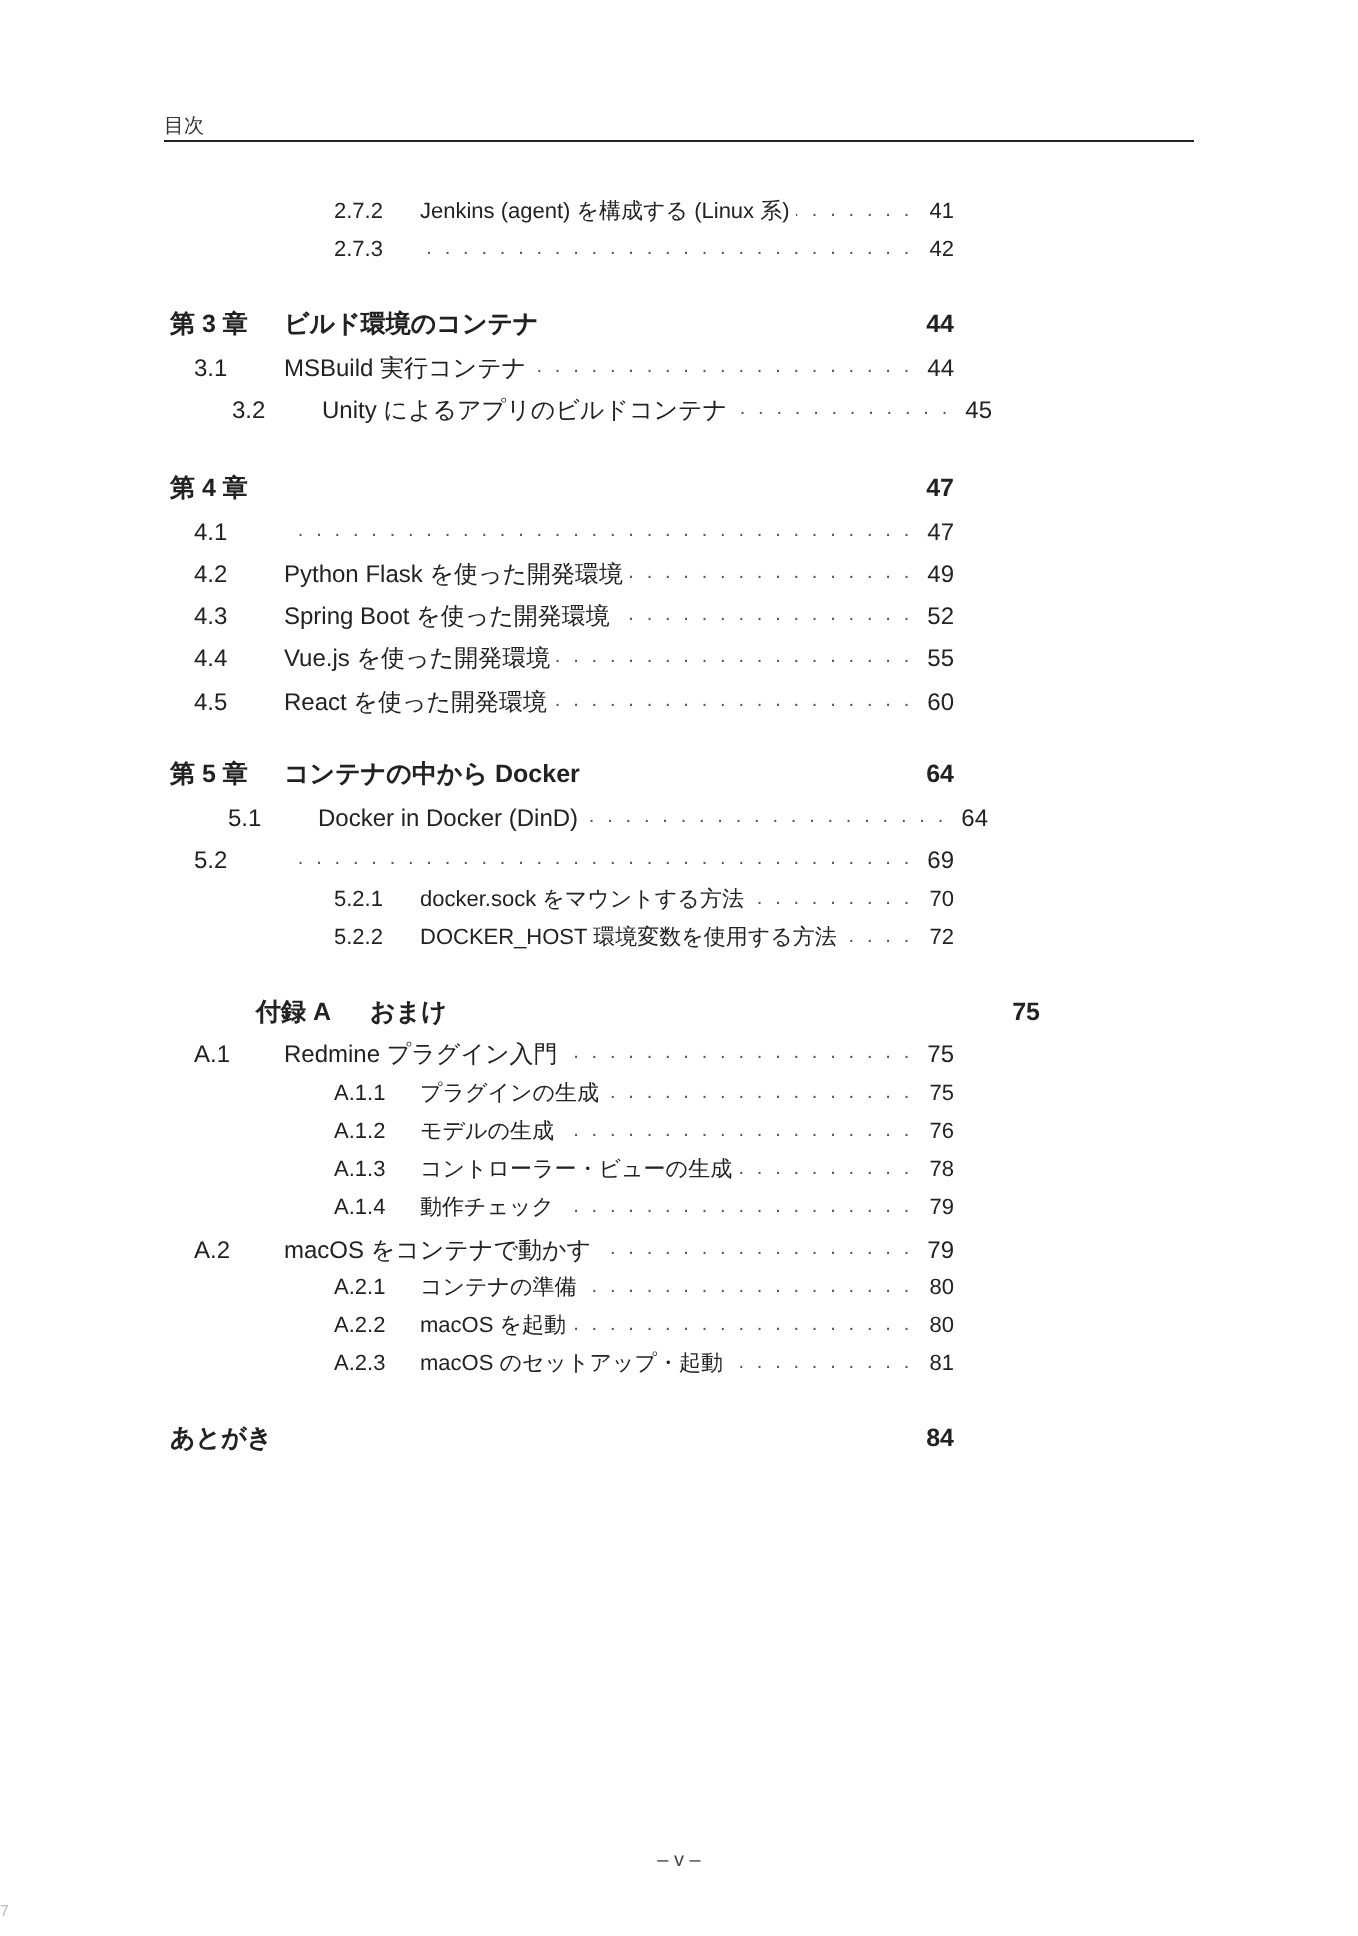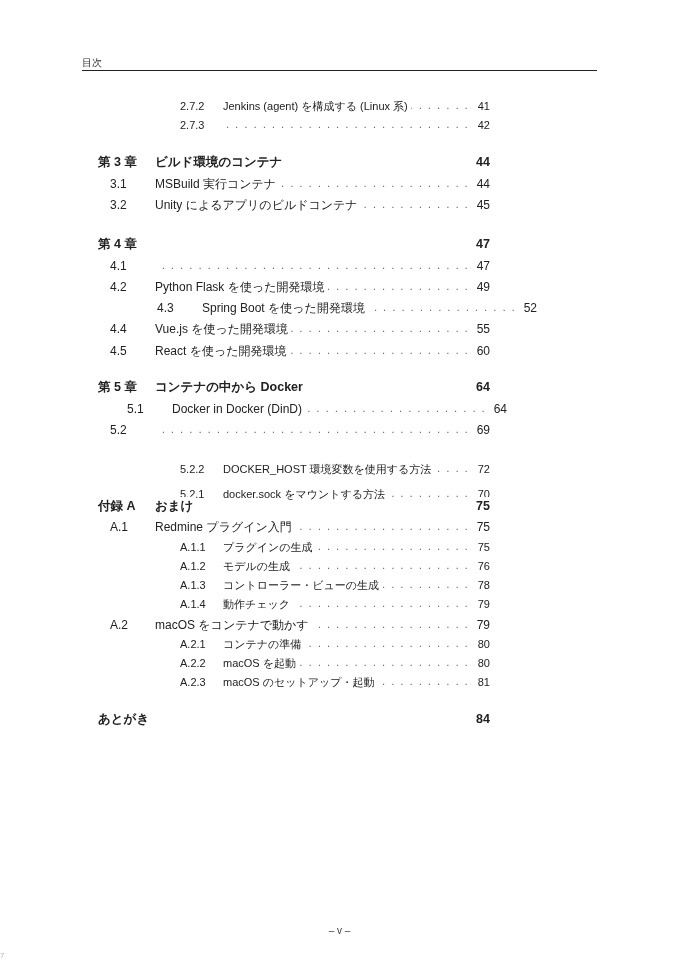--- a/index.html
+++ b/index.html
@@ -1,20 +1,20 @@
 <!DOCTYPE html>
 <html><head>
 <meta charset="utf-8">
 <style>
   html, body { margin:0; padding:0; background:#ffffff; }
   body { width:679px; height:968px; position:relative; overflow:hidden;
          font-family:"Liberation Sans","DejaVu Sans",sans-serif; color:#222; }
   .header { position:absolute; left:82px; top:56px; font-size:10px; color:#333; }
   .header-rule { position:absolute; left:82px; top:70px; width:515px; height:0; border-top:1.2px solid #222; }
-  .row { position:absolute; left:16px; width:556px; height:18px; font-size:12px; line-height:18px; }
+  .row { position:absolute; left:3px; width:556px; height:18px; font-size:12px; line-height:18px; }
   .num { position:absolute; white-space:nowrap; }
   .title { position:absolute; white-space:nowrap; background:#fff; padding-right:3px; z-index:2; }
   .page { position:absolute; right:82px; text-align:left; background:#fff; padding-left:4px; z-index:2; }
   .dots { position:absolute; right:98px; overflow:hidden; white-space:nowrap; letter-spacing:6.4px;
           color:#555; font-size:10px; z-index:1; text-align:right; direction:rtl; }
   .chapter { font-weight:bold; font-size:12.5px; }
   .chapter .num { left:82px; }
   .chapter .title { left:139px; }
   .sec .num { left:94px; }
   .sec .title { left:139px; }
@@ -49,42 +49,42 @@
       <span class="num">第 3 章</span>
       <span class="title">ビルド環境のコンテナ</span>
       <span class="page">44</span>
     </div>
     <div class="row sec" style="top: 175px;">
       <span class="num">3.1</span>
       <span class="title">MSBuild 実行コンテナ</span>
       <span class="dots">................................................................................</span>
       <span class="page">44</span>
     </div>
-    <div class="row sec" style="top: 196px;">
+    <div class="row sec" style="top: 196px; margin-left: 19px;">
       <span class="num">3.2</span>
       <span class="title">Unity によるアプリのビルドコンテナ</span>
       <span class="dots">................................................................................</span>
       <span class="page">45</span>
     </div>
     <div class="row chapter" style="top: 235px;">
       <span class="num">第 4 章</span>
       <span class="page">47</span>
     </div>
     <div class="row sec" style="top: 257px;">
       <span class="num">4.1</span>
       <span class="dots">................................................................................</span>
       <span class="page">47</span>
     </div>
     <div class="row sec" style="top: 278px;">
       <span class="num">4.2</span>
       <span class="title">Python Flask を使った開発環境</span>
       <span class="dots">................................................................................</span>
       <span class="page">49</span>
     </div>
-    <div class="row sec" style="top: 299px; margin-left: 47px;">
+    <div class="row sec" style="top: 299px;">
       <span class="num">4.3</span>
       <span class="title">Spring Boot を使った開発環境</span>
       <span class="dots">................................................................................</span>
       <span class="page">52</span>
     </div>
     <div class="row sec" style="top: 320px;">
       <span class="num">4.4</span>
       <span class="title">Vue.js を使った開発環境</span>
       <span class="dots">................................................................................</span>
       <span class="page">55</span>
@@ -104,33 +104,33 @@
       <span class="num">5.1</span>
       <span class="title">Docker in Docker (DinD)</span>
       <span class="dots">................................................................................</span>
       <span class="page">64</span>
     </div>
     <div class="row sec" style="top: 421px;">
       <span class="num">5.2</span>
       <span class="dots">................................................................................</span>
       <span class="page">69</span>
     </div>
-    <div class="row sub" style="top: 441px; margin-top: 44px;">
+    <div class="row sub" style="top: 441px;">
       <span class="num">5.2.1</span>
       <span class="title">docker.sock をマウントする方法</span>
       <span class="dots">................................................................................</span>
       <span class="page">70</span>
     </div>
     <div class="row sub" style="top: 460px;">
       <span class="num">5.2.2</span>
       <span class="title">DOCKER_HOST 環境変数を使用する方法</span>
       <span class="dots">................................................................................</span>
       <span class="page">72</span>
     </div>
-    <div class="row chapter" style="top: 497px;">
+    <div class="row chapter" style="top: 497px; margin-left: 43px;">
       <span class="num">付録 A</span>
       <span class="title">おまけ</span>
       <span class="page">75</span>
     </div>
     <div class="row sec" style="top: 518px;">
       <span class="num">A.1</span>
       <span class="title">Redmine プラグイン入門</span>
       <span class="dots">................................................................................</span>
       <span class="page">75</span>
     </div>

